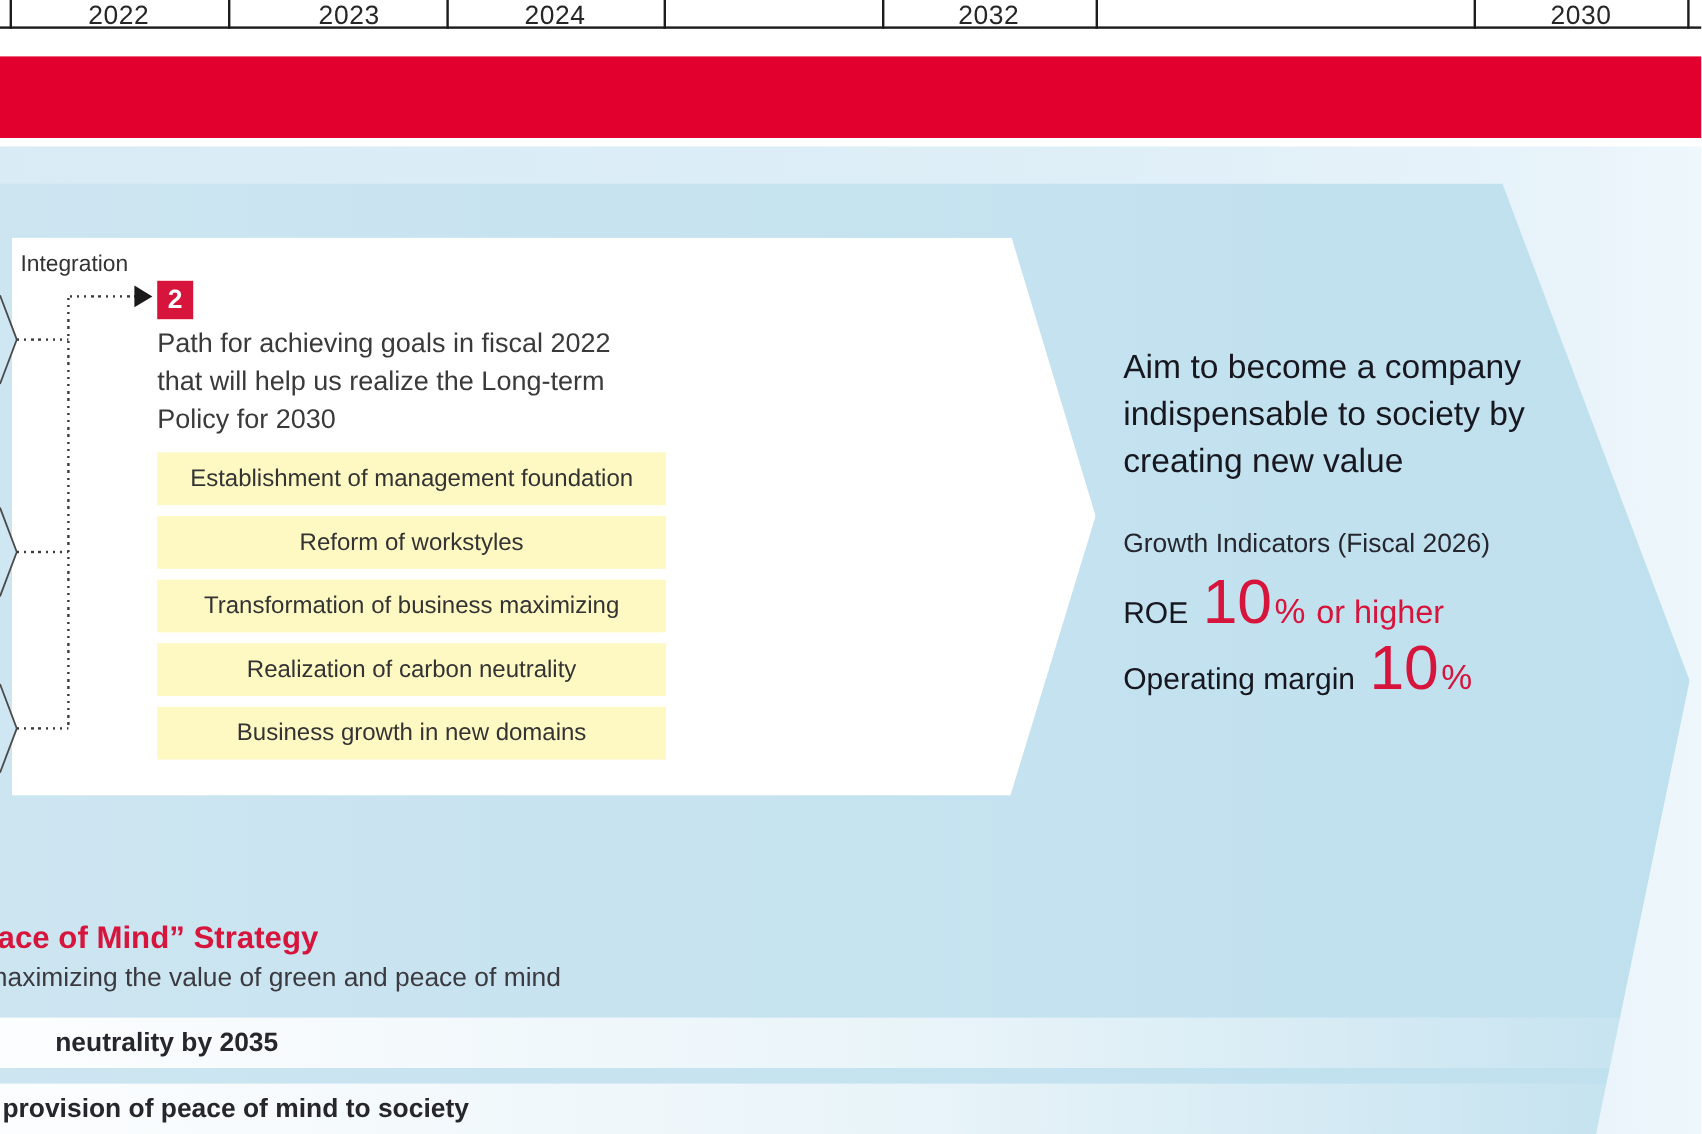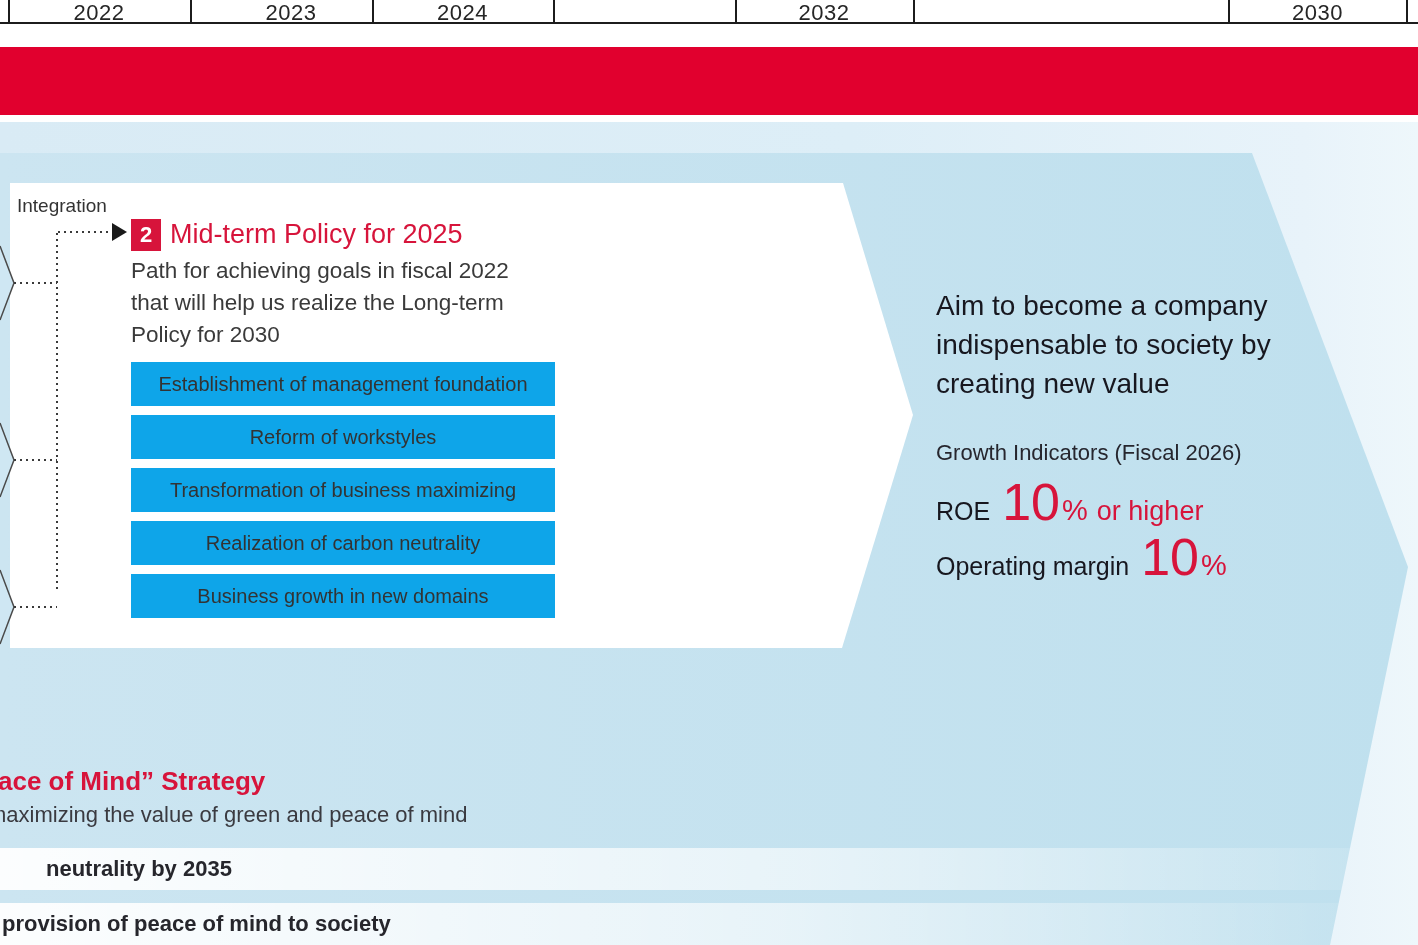--- a/index.html
+++ b/index.html
@@ -21,35 +21,35 @@
     background:linear-gradient(to right,#cce5f1,#bfe0ee);
     clip-path:polygon(0 31px,1252px 31px,1408px 445px,1330px 823px,0 823px);}
   .band{position:absolute;left:0;width:1418px;height:42px;
     background:linear-gradient(to right,rgba(255,255,255,.94) 0%,rgba(255,255,255,.6) 55%,rgba(255,255,255,.15) 90%,rgba(255,255,255,0) 100%);}
   .band-1{top:726px;padding-left:46px;}
   .band-2{top:781px;}
   .band-text{font-size:22px;font-weight:600;color:#26262c;line-height:42px;white-space:nowrap;}
   .band-1 .band-text{margin-left:0px;}
   .band-2 .band-text{margin-left:2px;}
   
-  .card{position:absolute;left:10px;top:61px;width:914px;height:523px;background:#ffffff;z-index:2;
+  .card{position:absolute;left:10px;top:76px;width:914px;height:523px;background:#ffffff;z-index:2;
     clip-path:polygon(0 0,833px 0,903px 232px,832px 465px,0 465px);}
   .integration{position:absolute;left:7px;top:12px;font-size:19px;color:#333;}
   .dot-v{position:absolute;left:46px;top:50px;width:2px;height:359px;
     background-image:repeating-linear-gradient(to bottom,#3a3a3a 0 2px,transparent 2px 6px);}
   .dot-h{position:absolute;height:2px;
     background-image:repeating-linear-gradient(to right,#3a3a3a 0 2px,transparent 2px 6px);}
   .dot-h-top{left:48px;top:48px;width:55px;}
   .tri-arrow{position:absolute;left:102px;top:40px;width:0;height:0;
     border-left:15px solid #1a1a1a;border-top:9px solid transparent;border-bottom:9px solid transparent;}
   .num-box{position:absolute;left:121px;top:36px;width:30px;height:32px;background:#d7143b;
     color:#fff;font-size:22px;font-weight:700;text-align:center;line-height:32px;}
   .card-title{position:absolute;left:160px;top:36px;font-size:27px;font-weight:500;color:#d7143b;white-space:nowrap;}
   .card-desc{position:absolute;left:121px;top:72px;font-size:22.5px;line-height:32px;color:#3a3a3a;white-space:pre-line;}
-  .item-box{position:absolute;left:121px;width:424px;height:44px;background:#0ea5e9;
+  .item-box{position:absolute;left:121px;width:424px;height:44px;background:#fef9c3;
     font-size:20px;color:#333;text-align:center;line-height:44px;white-space:nowrap;}
   
   .stub{position:absolute;left:14px;width:43px;z-index:5;}
   .tip{position:absolute;left:0;width:15px;height:76px;z-index:5;}
   
   .vision{position:absolute;left:936px;top:164px;z-index:3;font-size:28px;line-height:39px;color:#17171f;white-space:pre-line;}
   .growth-heading{position:absolute;left:936px;top:318px;z-index:3;font-size:22px;color:#26262e;white-space:nowrap;}
   .metric-row{position:absolute;left:936px;z-index:3;display:flex;align-items:baseline;white-space:nowrap;}
   .metric-roe{top:354px;}
   .metric-om{top:409px;}
@@ -96,21 +96,20 @@
           <div class="band-text">provision of peace of mind to society</div>
         </div>
       </div>
 
       <div class="card">
         <div class="integration">Integration</div>
         <div class="dot-v"></div>
         <div class="dot-h dot-h-top"></div>
         <div class="tri-arrow"></div>
         <div class="num-box">2</div>
-        <div class="card-title">Mid-term Policy for 2025</div>
         <div class="card-desc">Path for achieving goals in fiscal 2022
 that will help us realize the Long-term
 Policy for 2030</div>
         <div class="item-box" style="top:179px">Establishment of management foundation</div>
         <div class="item-box" style="top:232px">Reform of workstyles</div>
         <div class="item-box" style="top:285px">Transformation of business maximizing</div>
         <div class="item-box" style="top:338px">Realization of carbon neutrality</div>
         <div class="item-box" style="top:391px">Business growth in new domains</div>
       </div>
 

